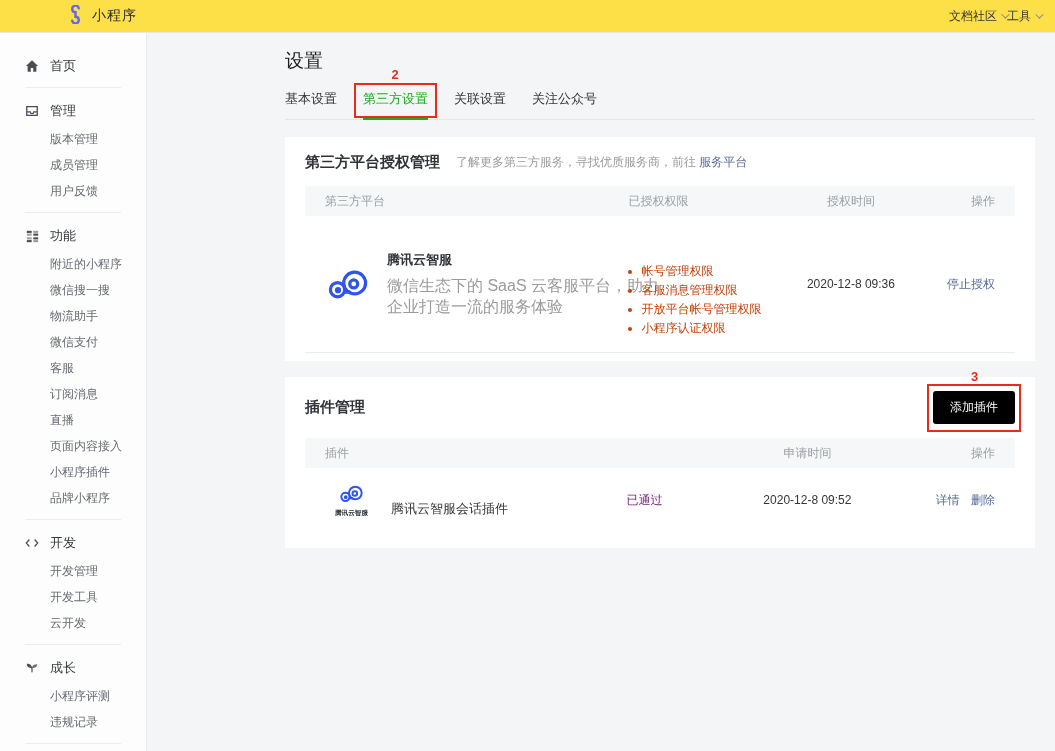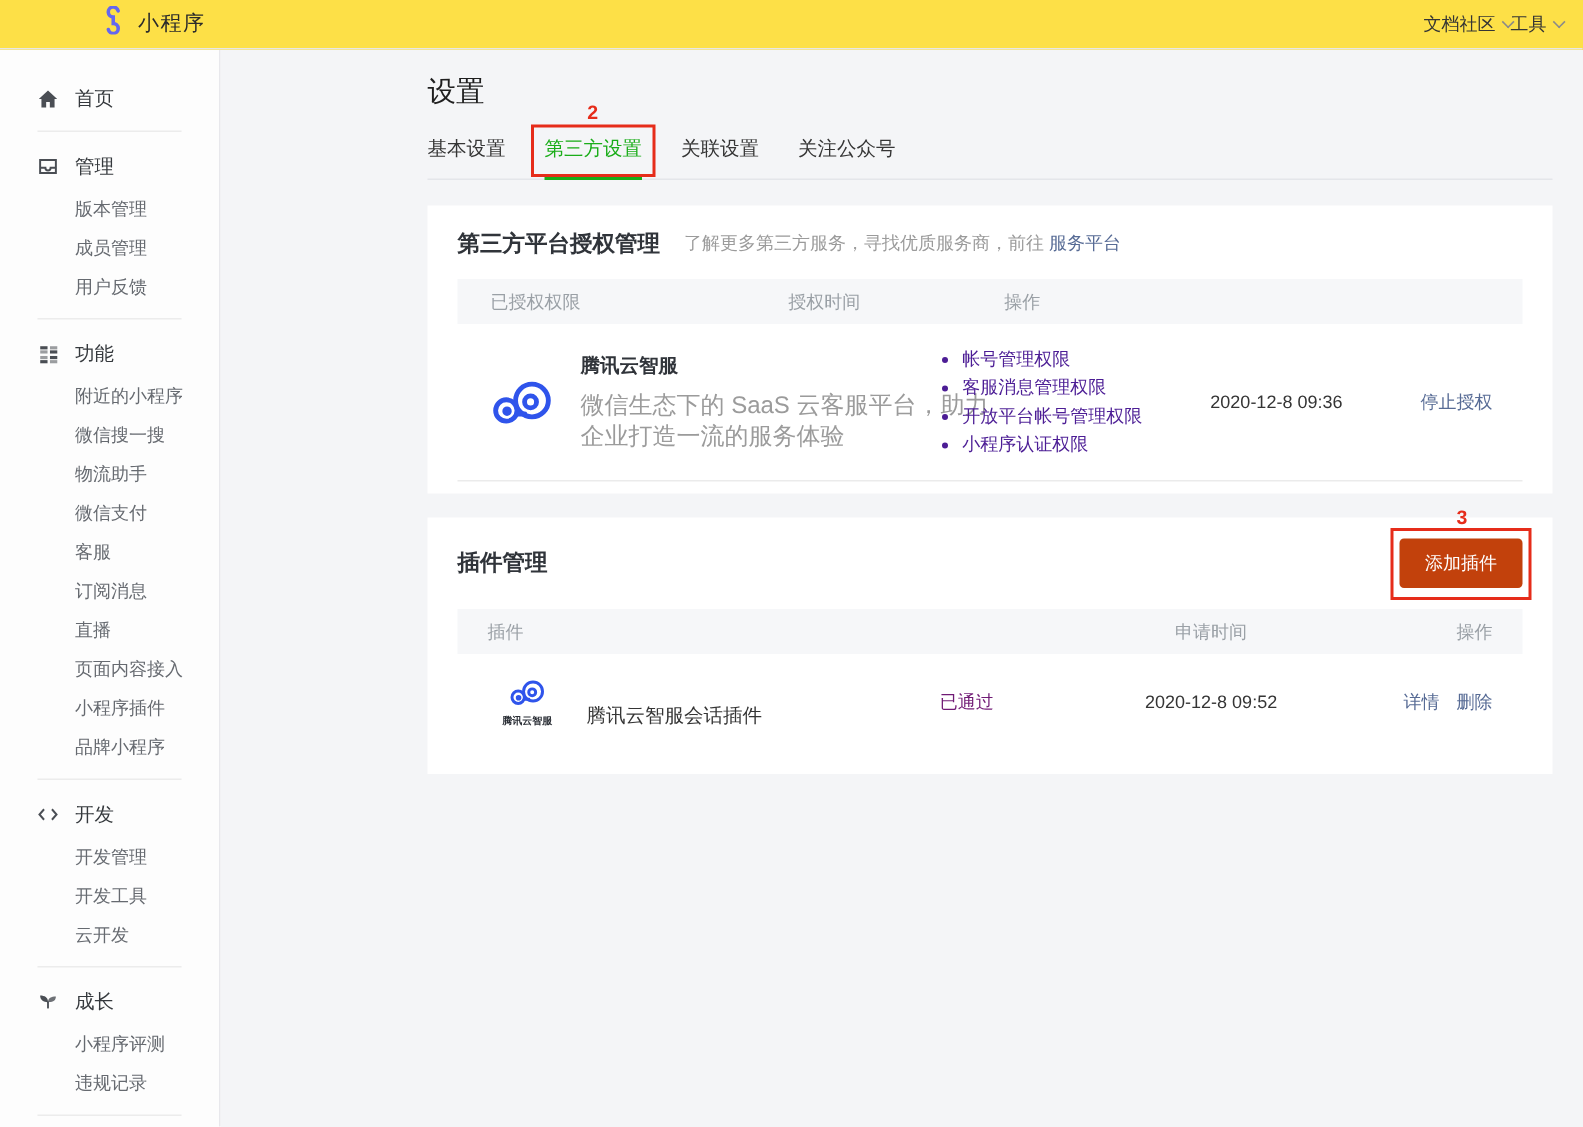--- a/index.html
+++ b/index.html
@@ -52,26 +52,26 @@
            padding:0 20px; font-size:12px; color:#9aa0a6; }
   .trow { display:flex; align-items:center; padding:14px 20px; font-size:12px; }
   .c1 { width:45%; } .c2 { width:26%; } .c3 { width:15%; text-align:center; } .c4 { width:14%; text-align:right; }
   .p1 { width:45%; } .p2 { width:15%; } .p3 { width:24%; text-align:center; } .p4 { width:16%; text-align:right; }
   .c2h { text-align:left; padding-left:2px; }
   .row-divider { border-bottom:1px solid #ebebeb; }
 
   .provider { display:flex; align-items:center; gap:16px; }
   .provider-name { font-size:13px; font-weight:bold; color:#30343a; }
   .provider-desc { font-size:16px; color:#9b9b9b; margin-top:7px; width:280px; }
-  ul.perm { list-style:disc; padding-left:15px; color:#4c1d95; line-height:19px; font-size:12px; }
+  ul.perm { list-style:disc; padding-left:15px; color:#c2410c; line-height:19px; font-size:12px;margin-top:32px; }
   .time-cell { color:#353535; }
 
   .card2-head { display:flex; align-items:center; justify-content:space-between; }
   .addbtn-wrap { position:relative; }
-  .addbtn { background:#c2410c; color:#fff; border:none; font-size:12px; padding:8px 17px;
+  .addbtn { background:#000000; color:#fff; border:none; font-size:12px; padding:8px 17px;
             border-radius:3px; cursor:pointer; font-family:inherit; }
   .btn-anno-box { left:-6px; right:-6px; top:-7px; bottom:-8px; }
   .btn-anno-num { top:-22px; left:50%; margin-left:-3px; }
 
   .plugin-cell { display:flex; align-items:flex-end; }
   .plugin-logo { display:flex; flex-direction:column; align-items:center; width:52px; }
   .plugin-logo-caption { font-size:7px; font-weight:bold; color:#2b2f36; margin-top:1px; white-space:nowrap; transform:scale(.95); }
   .plugin-name { font-size:13px; color:#353535; margin-left:14px; }
   .status-cell { color:#701a75;font-family:Liberation Serif, serif; }
   .actions a { margin-left:8px; }
@@ -211,20 +211,21 @@
     <div class="card card1">
       <div class="card-head">
         <span class="card-title">第三方平台授权管理</span>
         <span class="card-note">
           <span>了解更多第三方服务，寻找优质服务商，前往</span>
           <a class="link">服务平台</a>
         </span>
       </div>
 
       <div class="thead">
+        <span class="c1">第三方平台</span>
         <span class="c2 c2h">已授权权限</span>
         <span class="c3">授权时间</span>
         <span class="c4">操作</span>
       </div>
 
       <div class="trow row-divider">
         <div class="c1">
           <div class="provider">
             <span>
               <svg width="46" height="38" viewBox="0 0 48 40" fill="none" stroke="#2f54eb" stroke-width="3.4" stroke-linecap="round">

